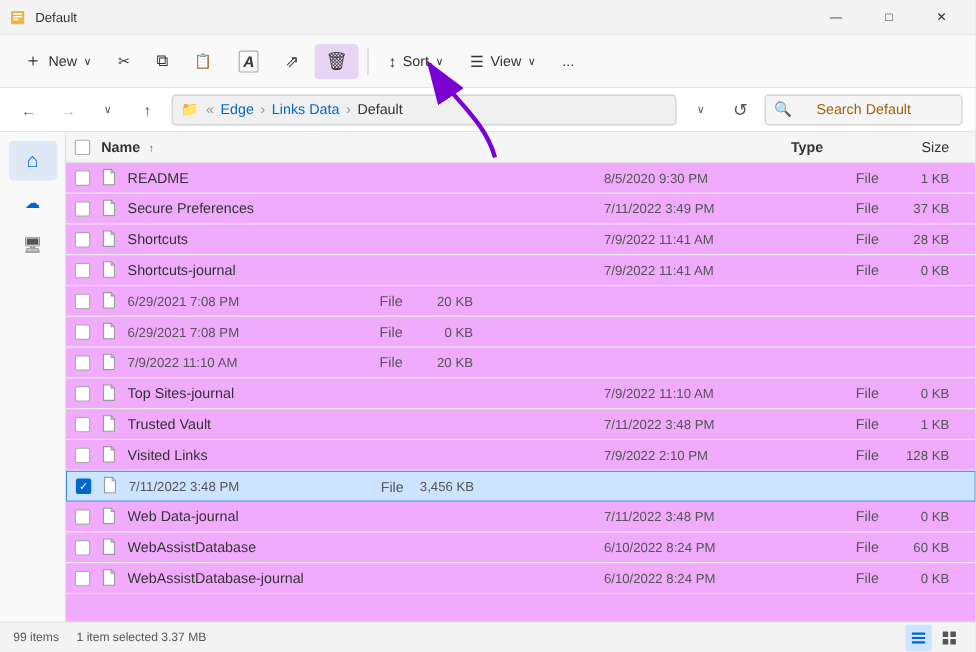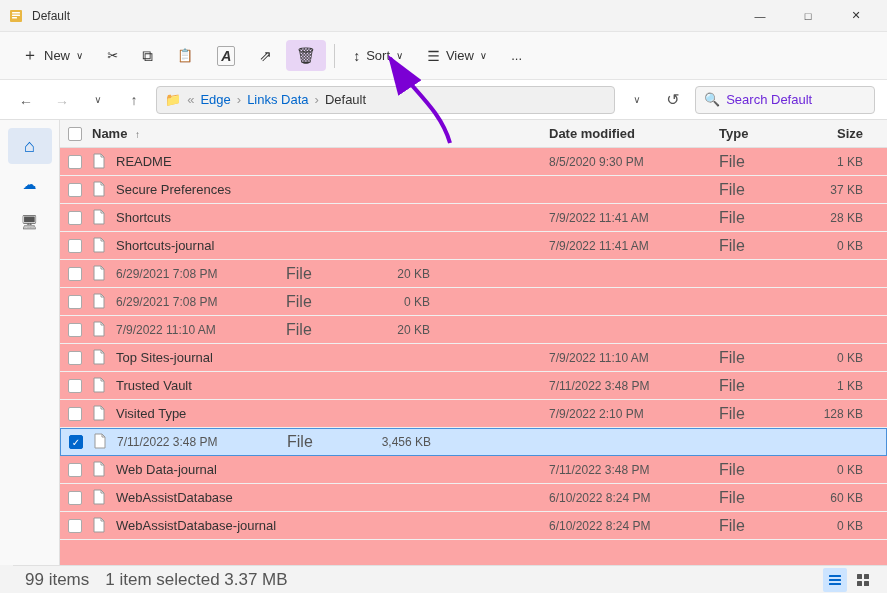--- a/index.html
+++ b/index.html
@@ -159,53 +159,53 @@
       cursor: pointer;
       color: #555;
       font-size: 18px;
     }
     .sidebar-item.active { background: #dfe8f5; color: #0066cc; }
 
     
     .file-list-container {
       flex: 1;
       overflow-y: auto;
-      background: #fca5a5;
+      background: #f0abfc;
     }
     .file-list-header {
       display: flex;
       align-items: center;
       height: 28px;
       padding: 0 8px;
       background: #f5f5f5;
       border-bottom: 1px solid #e0e0e0;
       position: sticky;
       top: 0;
       z-index: 10;
     }
     .col-check { width: 24px; }
     .col-name { flex: 1; min-width: 200px; font-weight: 600; color: #333; cursor: pointer; }
     .col-date { width: 170px; font-weight: 600; color: #333; cursor: pointer; }
     .col-type { width: 80px; font-weight: 700; color: #333; cursor: pointer; }
-    .col-size { width: 80px; font-weight: 700; color: #333; cursor: pointer; text-align: right; padding-right: 16px; }
+    .col-size { width: 80px; font-weight: 400; color: #333; cursor: pointer; text-align: right; padding-right: 16px; }
     .sort-arrow { color: #666; font-size: 10px; margin-left: 4px; }
 
     .file-row {
       display: flex;
       align-items: center;
       height: 28px;
       padding: 0 8px;
       border-bottom: 1px solid #f0f0f0;
       cursor: pointer;
     }
     .file-row.selected-checked { background: #cce4ff; border: 1px solid #4a90d9; }
     .file-icon { width: 18px; height: 18px; margin-right: 6px; color: #777; font-size: 14px; }
     .file-name { flex: 1; color: #333; overflow: hidden; text-overflow: ellipsis; white-space: nowrap; }
     .file-date { width: 170px; color: #555; font-size: 12px; }
-    .file-type { width: 80px; color: #555; font-size: 16px; }
+    .file-type { width: 80px; color: #555; font-size: 13px; text-align: right; }
     .file-size { width: 80px; color: #555; font-size: 12px; text-align: right; padding-right: 16px; }
 
     .checkbox {
       width: 14px;
       height: 14px;
       border: 1px solid #aaa;
       border-radius: 2px;
       margin-right: 8px;
       display: flex;
       align-items: center;
@@ -222,23 +222,22 @@
 
     
     .status-bar {
       display: flex;
       align-items: center;
       height: 28px;
       background: #f3f3f3;
       border-top: 1px solid #e0e0e0;
       padding: 0 12px;
       gap: 16px;
-      font-size: 17px;
+      font-size: 11px;
       color: #555;
-      margin-left: 13px;
     }
     .status-bar-right {
       margin-left: auto;
       display: flex;
       gap: 4px;
     }
     .view-btn {
       width: 24px;
       height: 24px;
       display: flex;
@@ -335,21 +334,21 @@
     <span class="breadcrumb-item">Links Data</span>
     <span style="color:#999;">›</span>
     <span class="breadcrumb-current">Default</span>
   </div>
 
   <div class="nav-btn" style="font-size:10px;">∨</div>
   <div class="nav-btn" style="font-size:16px;">↺</div>
 
   <div class="search-box">
     <span style="font-size:13px; color:#888;">🔍</span>
-    <span style="color:#6d28d9;">Search Default</span>
+    <span style="color:#a16207;margin-left:16px;">Search Default</span>
   </div>
 </div>
 
 <div class="main-content">
 
   <div class="sidebar">
     <div class="sidebar-item active" title="Home">⌂</div>
     <div class="sidebar-item" title="OneDrive" style="font-size:14px; color:#0066cc;">☁</div>
     <div class="sidebar-item" title="This PC" style="font-size:14px;">🖥</div>
 
@@ -358,23 +357,20 @@
   <div class="file-list-container">
 
     <div class="file-list-header">
       <div class="col-check">
         <div class="checkbox"></div>
       </div>
       <div class="col-name">
         <span>Name</span>
         <span class="sort-arrow">↑</span>
       </div>
-      <div class="col-date">
-        <span>Date modified</span>
-      </div>
       <div class="col-type">
         <span>Type</span>
       </div>
       <div class="col-size">
         <span>Size</span>
       </div>
     </div>
 
     <div id="file-rows-container">
         <div class="file-row">
@@ -392,20 +388,21 @@
         </div>
         <div class="file-row">
           <div style="width: 24px; display: flex; align-items: center;">
             <div class="checkbox"></div>
           </div>
           <div class="file-icon"><svg width="14" height="16" viewBox="0 0 14 16" fill="none">
     <path d="M2 1h7l3 3v11H2V1z" fill="white" stroke="#999" stroke-width="1"></path>
     <path d="M9 1v3h3" fill="none" stroke="#999" stroke-width="1"></path>
   </svg></div>
           <div class="file-name">Secure Preferences</div>
+          <div class="file-date">7/11/2022 3:49 PM</div>
           <div class="file-type">File</div>
           <div class="file-size">37 KB</div>
         </div>
         <div class="file-row">
           <div style="width: 24px; display: flex; align-items: center;">
             <div class="checkbox"></div>
           </div>
           <div class="file-icon"><svg width="14" height="16" viewBox="0 0 14 16" fill="none">
     <path d="M2 1h7l3 3v11H2V1z" fill="white" stroke="#999" stroke-width="1"></path>
     <path d="M9 1v3h3" fill="none" stroke="#999" stroke-width="1"></path>
@@ -491,21 +488,21 @@
           <div class="file-size">1 KB</div>
         </div>
         <div class="file-row">
           <div style="width: 24px; display: flex; align-items: center;">
             <div class="checkbox"></div>
           </div>
           <div class="file-icon"><svg width="14" height="16" viewBox="0 0 14 16" fill="none">
     <path d="M2 1h7l3 3v11H2V1z" fill="white" stroke="#999" stroke-width="1"></path>
     <path d="M9 1v3h3" fill="none" stroke="#999" stroke-width="1"></path>
   </svg></div>
-          <div class="file-name">Visited Type</div>
+          <div class="file-name">Visited Links</div>
           <div class="file-date">7/9/2022 2:10 PM</div>
           <div class="file-type">File</div>
           <div class="file-size">128 KB</div>
         </div>
         <div class="file-row selected-checked">
           <div style="width: 24px; display: flex; align-items: center;">
             <div class="checkbox checked">✓</div>
           </div>
           <div class="file-icon"><svg width="14" height="16" viewBox="0 0 14 16" fill="none">
     <path d="M2 1h7l3 3v11H2V1z" fill="white" stroke="#999" stroke-width="1"></path>

